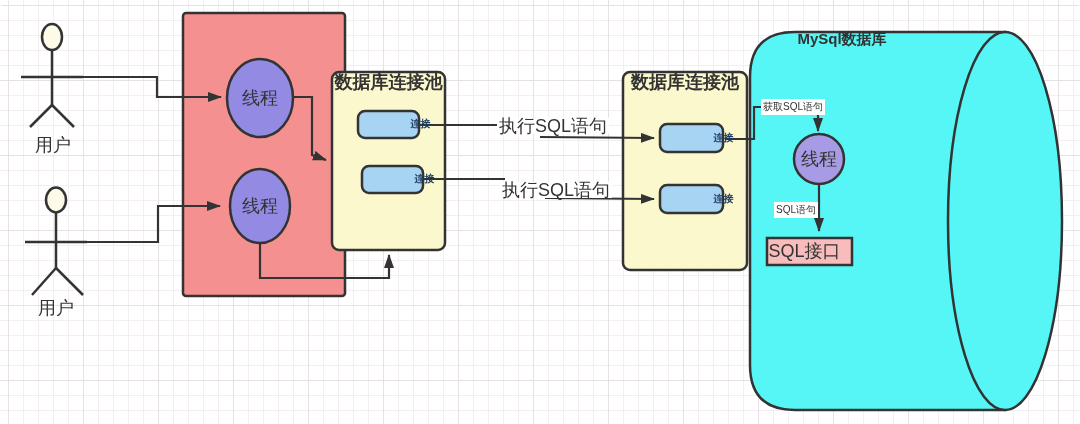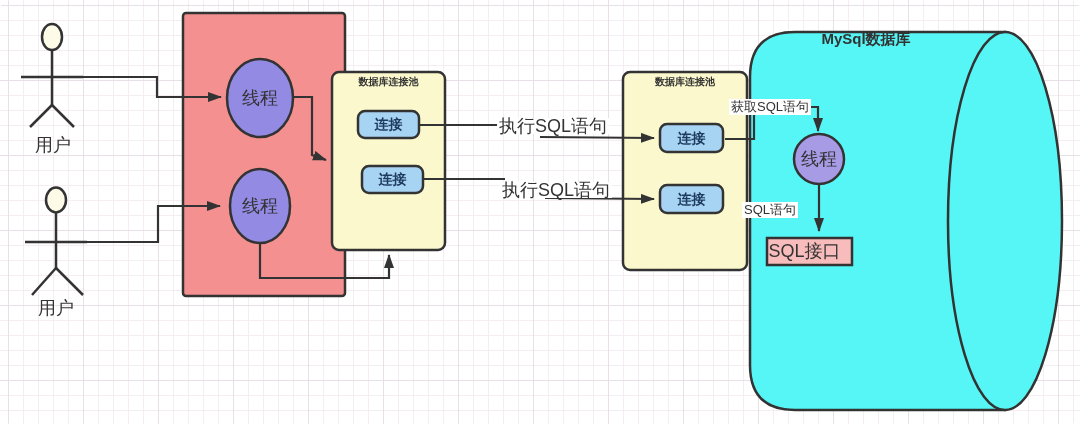--- a/index.html
+++ b/index.html
@@ -13,24 +13,24 @@
       linear-gradient(90deg, #e7e0e6 1px, transparent 1px),
       linear-gradient(#f4eef3 1px, transparent 1px),
       linear-gradient(90deg, #f4eef3 1px, transparent 1px);
     background-size:75px 75px, 75px 75px, 15px 15px, 15px 15px;
     background-position:8px 5px, 8px 5px, 8px 5px, 8px 5px;
   }
   #stage svg { position:absolute; left:0; top:0; }
   .lbl { position:absolute; color:#333; font-size:18px; line-height:16px; white-space:nowrap; }
   .lbl.center { text-align:center; }
   .lbl.bg { background:#fff; padding:0 2px; }
-  .pool-title { font-size:10px; font-weight:bold; }
-  .btn-label { font-weight:bold; font-size:14px; }
+  .pool-title { font-size:18px; font-weight:bold; }
+  .btn-label { font-weight:bold; font-size:10px;padding-left:32px; }
   .db-title { font-size:15px; font-weight:bold; }
-  .small { font-size:13px; }
+  .small { font-size:10px;margin-left:32px; }
 </style>
 </head>
 <body>
 
 <div id="stage">
 
   <svg width="1080" height="424" viewBox="0 0 1080 424">
     <defs>
       <marker id="arw" markerUnits="userSpaceOnUse" markerWidth="16" markerHeight="12" refX="13" refY="5" orient="auto">
         <path d="M0,0 L14,5 L0,10 Z" fill="#333333"></path>
@@ -102,21 +102,21 @@
   <div class="lbl center btn-label" style="left: 358px; top: 116px; width: 61px; color: rgb(29, 58, 95);">连接</div>
   <div class="lbl center btn-label" style="left: 362px; top: 171px; width: 61px; color: rgb(29, 58, 95);">连接</div>
   <div class="lbl center btn-label" style="left: 660px; top: 130px; width: 63px; color: rgb(29, 58, 95);">连接</div>
   <div class="lbl center btn-label" style="left: 660px; top: 191px; width: 63px; color: rgb(29, 58, 95);">连接</div>
 
   <div class="lbl bg" style="left:497px; top:118px;">执行SQL语句</div>
   <div class="lbl bg" style="left:500px; top:182px;">执行SQL语句</div>
 
   <div class="lbl bg small" style="left:729px; top:99px;">获取SQL语句</div>
 
-  <div class="lbl center db-title" style="left:806px; top:31px; width:120px;">MySql数据库</div>
+  <div class="lbl center db-title" style="left:782px; top:31px; width:120px;">MySql数据库</div>
 
   <div class="lbl center" style="left:794px; top:151px; width:50px;">线程</div>
 
   <div class="lbl bg small" style="left:742px; top:202px;">SQL语句</div>
 
   <div class="lbl center" style="left:767px; top:243px; width:75px;">SQL接口</div>
 
 </div>
 
 </body></html>

